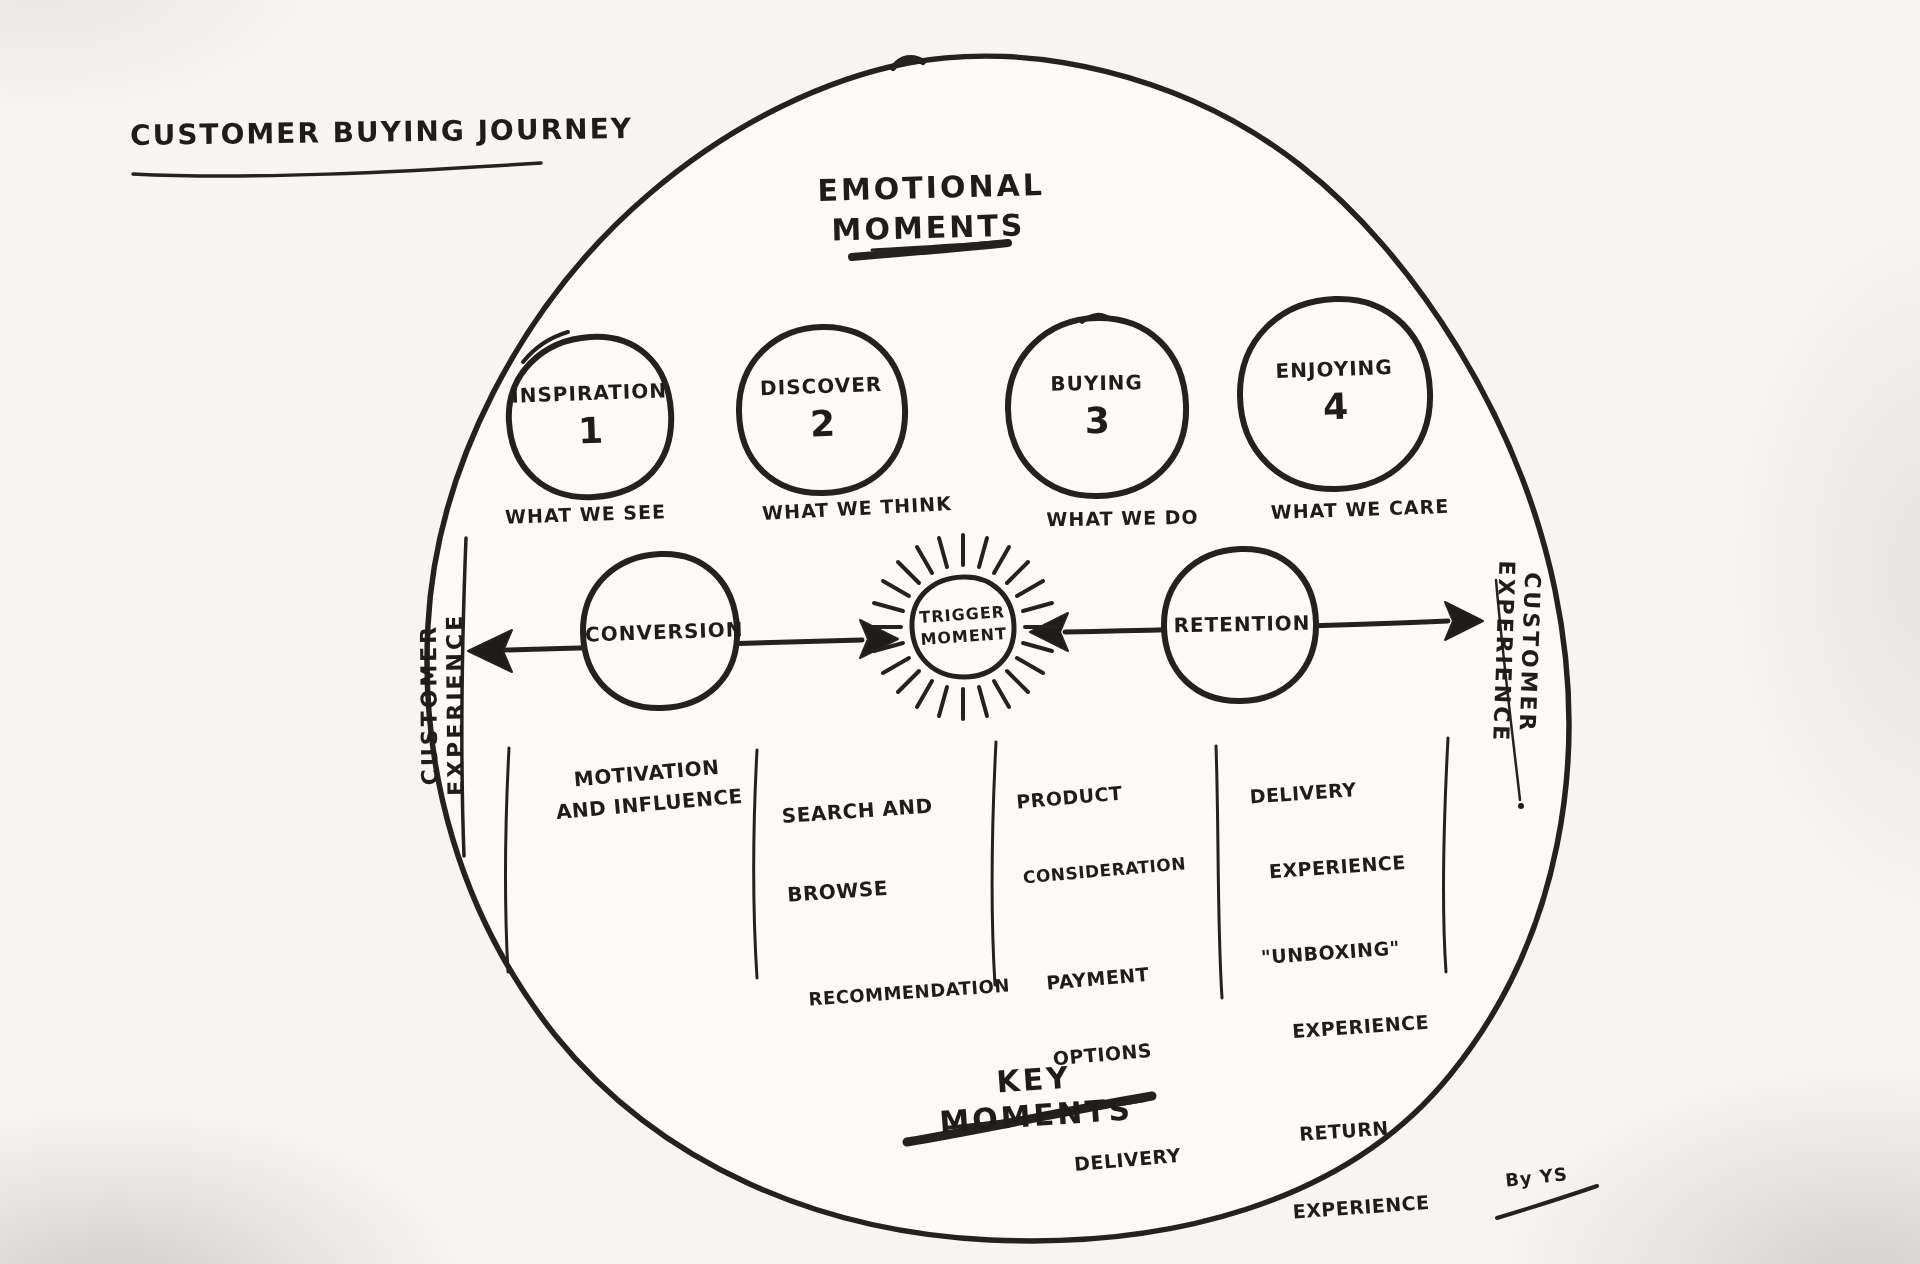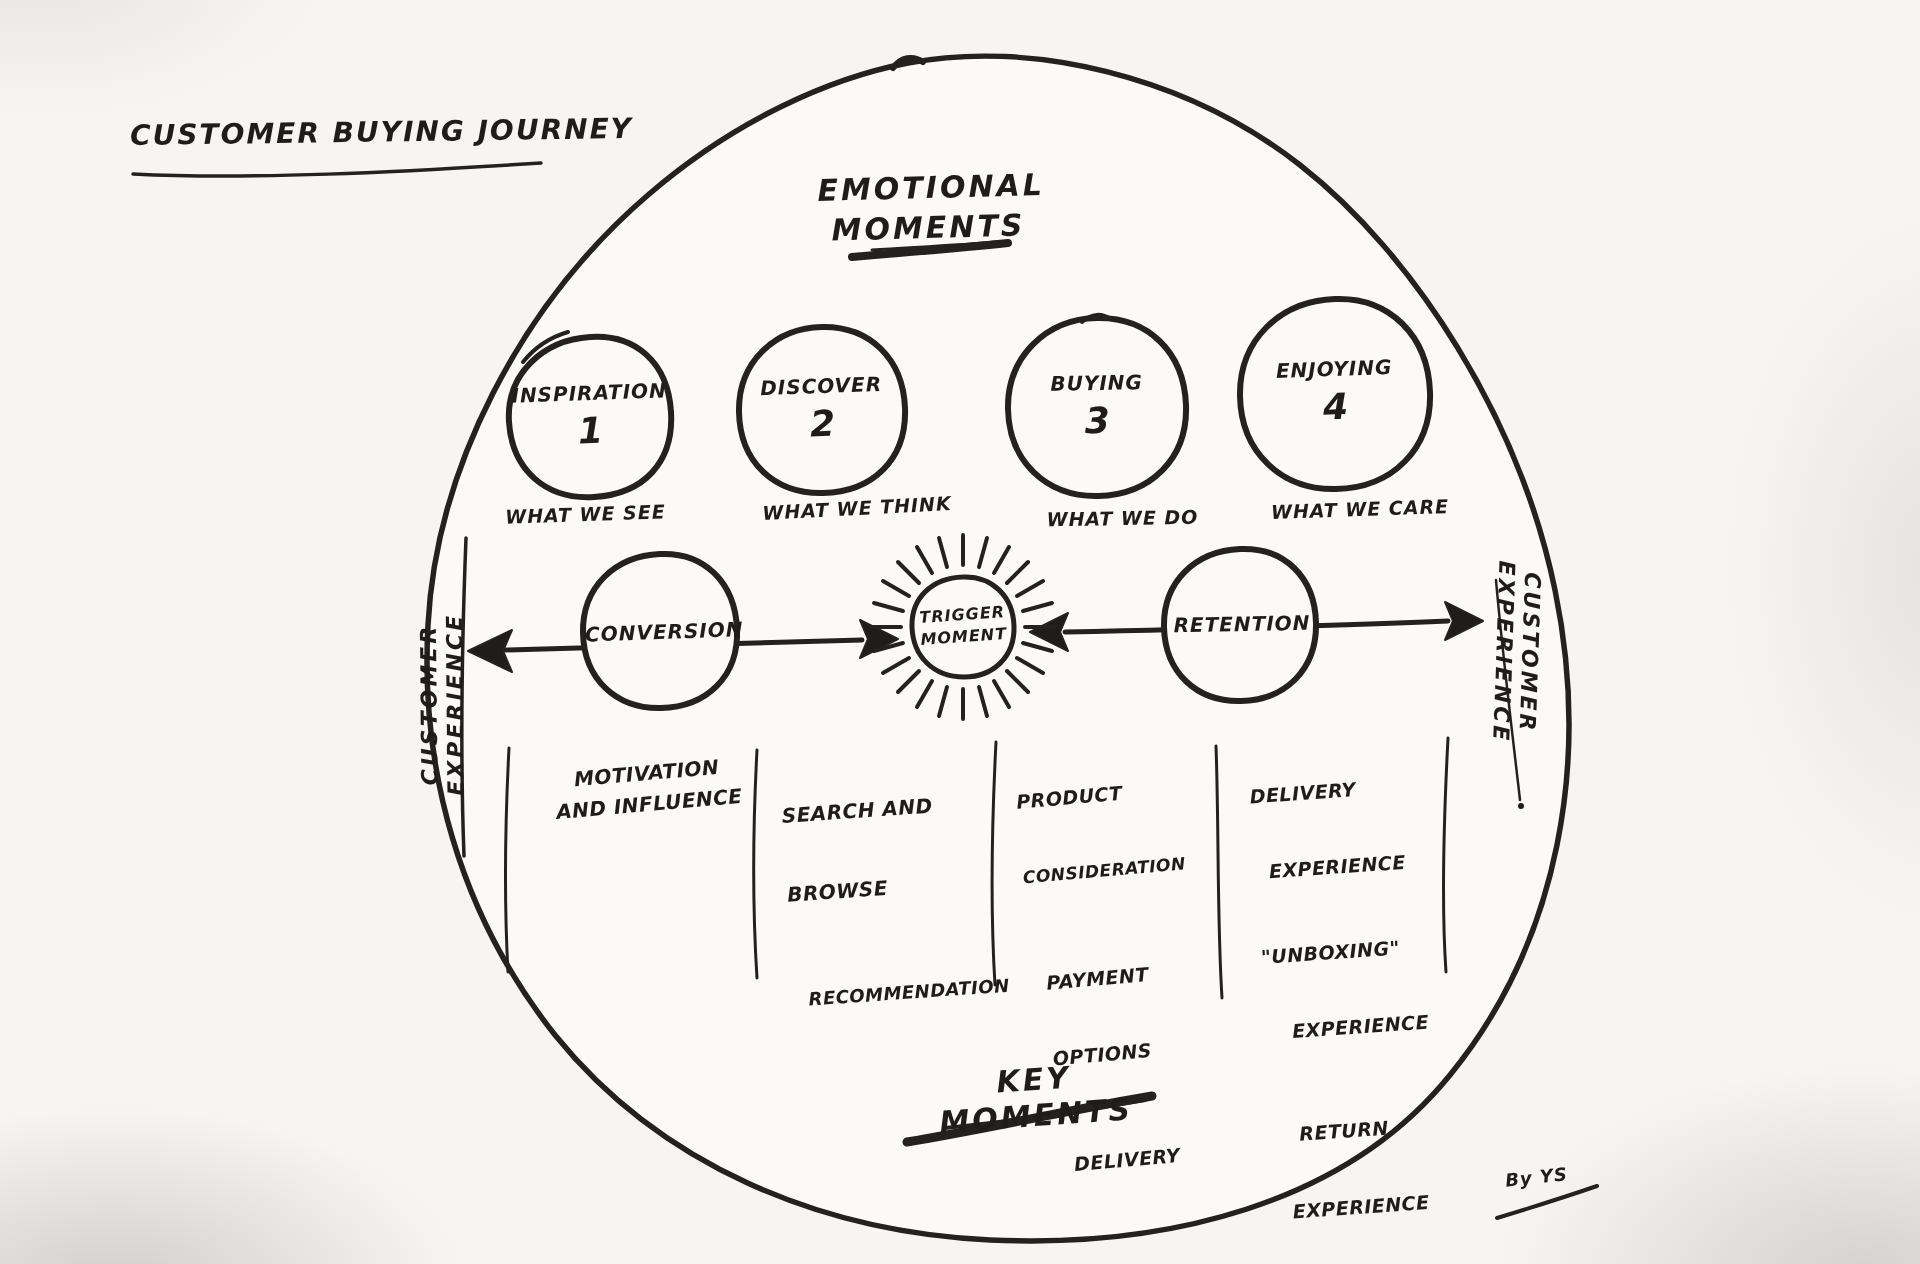--- a/index.html
+++ b/index.html
@@ -5,21 +5,20 @@
   html,body{margin:0;padding:0;}
   body{font-family:"DejaVu Sans", sans-serif; background:#e9e8e5;}
   .canvas{
     position:relative; width:1920px; height:1264px; overflow:hidden;
     background:
       radial-gradient(ellipse 500px 260px at 6% 102%, rgba(178,175,170,.55), transparent 70%),
       radial-gradient(ellipse 520px 300px at 97% 101%, rgba(178,175,170,.5), transparent 70%),
       radial-gradient(ellipse 300px 500px at 101% 45%, rgba(196,193,188,.35), transparent 70%),
       radial-gradient(ellipse 400px 200px at 2% -2%, rgba(196,193,188,.3), transparent 70%),
       #f6f5f2;
-    font-style: italic;
   }
   svg.art{position:absolute; left:0; top:0;}
   .txt{position:absolute; color:#1e1d1b; font-weight:bold; white-space:pre; line-height:1.2;}
   .center{text-align:center; white-space:normal;}
   .title{font-size:28px; letter-spacing:2px; transform:rotate(-0.8deg);}
   .emotional{font-size:30px; letter-spacing:3px; line-height:40px; transform:rotate(-1.5deg);}
   .stage{display:flex; flex-direction:column; align-items:center; justify-content:center;}
   .stage .nm{font-size:20px; letter-spacing:1px;}
   .stage .num{font-size:36px; margin-top:4px;}
   .caption{font-size:19px; letter-spacing:1px;}

